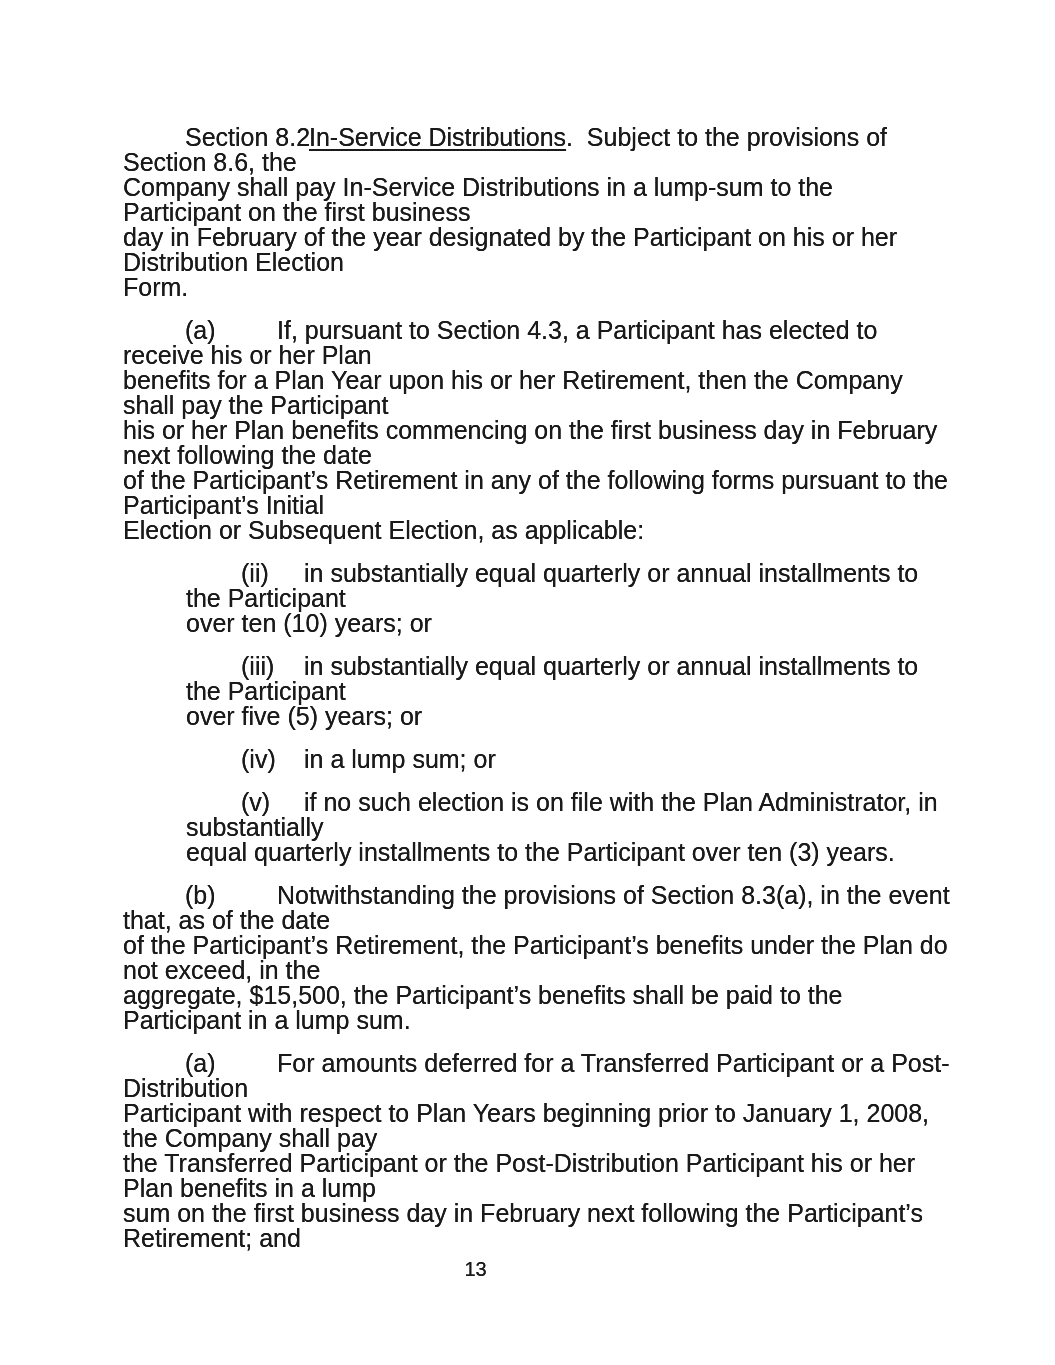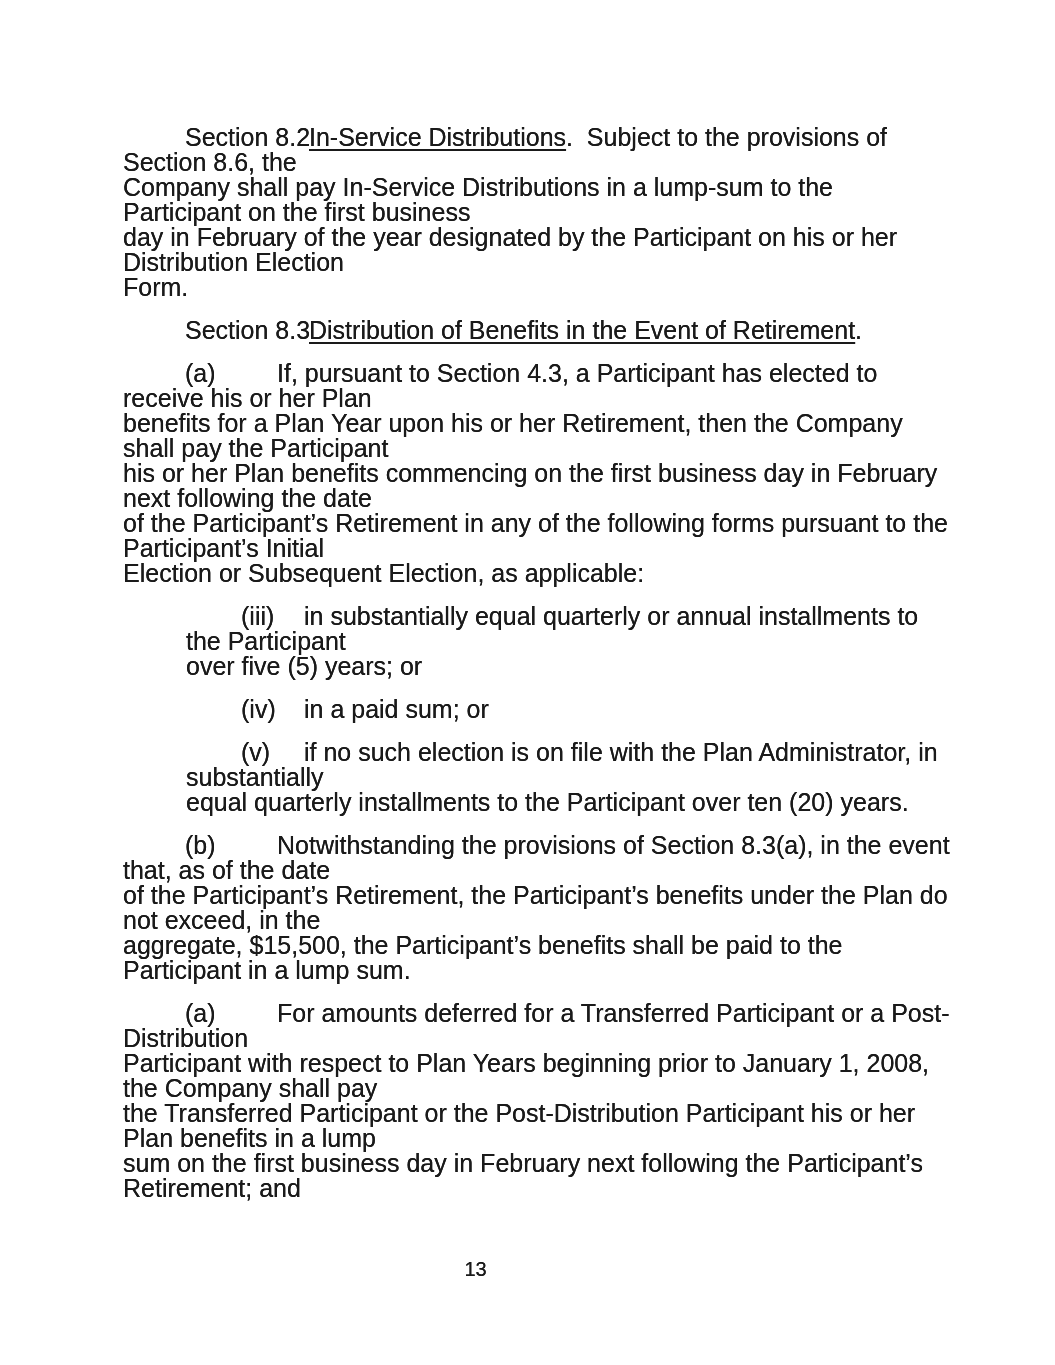--- a/index.html
+++ b/index.html
@@ -73,37 +73,38 @@
 <body>
 
 <div class="page">
   <div class="content">
 
     <p class="para"><span class="label-tab">Section 8.2</span><span class="underline">In-Service Distributions</span><span>.  Subject to the provisions of Section 8.6, the
 Company shall pay In-Service Distributions in a lump-sum to the Participant on the first business
 day in February of the year designated by the Participant on his or her Distribution Election
 Form.</span></p>
 
-    <p class="para"><span class="label-tab">Section 8.3</span><span class="underline">Distribution of Benefits in the Event of Retirement</span><span>.</span></p>
 
     <p class="para"><span class="sub-label">(a)</span><span>If, pursuant to Section 4.3, a Participant has elected to receive his or her Plan
 benefits for a Plan Year upon his or her Retirement, then the Company shall pay the Participant
 his or her Plan benefits commencing on the first business day in February next following the date
 of the Participant’s Retirement in any of the following forms pursuant to the Participant’s Initial
 Election or Subsequent Election, as applicable:</span></p>
 
 
+    <p class="para list-para"><span class="list-label">(ii)</span><span>in substantially equal quarterly or annual installments to the Participant
+over ten (10) years; or</span></p>
 
     <p class="para list-para"><span class="list-label">(iii)</span><span>in substantially equal quarterly or annual installments to the Participant
 over five (5) years; or</span></p>
 
-    <p class="para list-para"><span class="list-label">(iv)</span><span>in a paid sum; or</span></p>
+    <p class="para list-para"><span class="list-label">(iv)</span><span>in a lump sum; or</span></p>
 
     <p class="para list-para"><span class="list-label">(v)</span><span>if no such election is on file with the Plan Administrator, in substantially
-equal quarterly installments to the Participant over ten (20) years.</span></p>
+equal quarterly installments to the Participant over ten (3) years.</span></p>
 
 
     <p class="para"><span class="sub-label">(b)</span><span>Notwithstanding the provisions of Section 8.3(a), in the event that, as of the date
 of the Participant’s Retirement, the Participant’s benefits under the Plan do not exceed, in the
 aggregate, $15,500, the Participant’s benefits shall be paid to the Participant in a lump sum.</span></p>
 
 
 
     <p class="para"><span class="sub-label">(a)</span><span>For amounts deferred for a Transferred Participant or a Post-Distribution
 Participant with respect to Plan Years beginning prior to January 1, 2008, the Company shall pay

